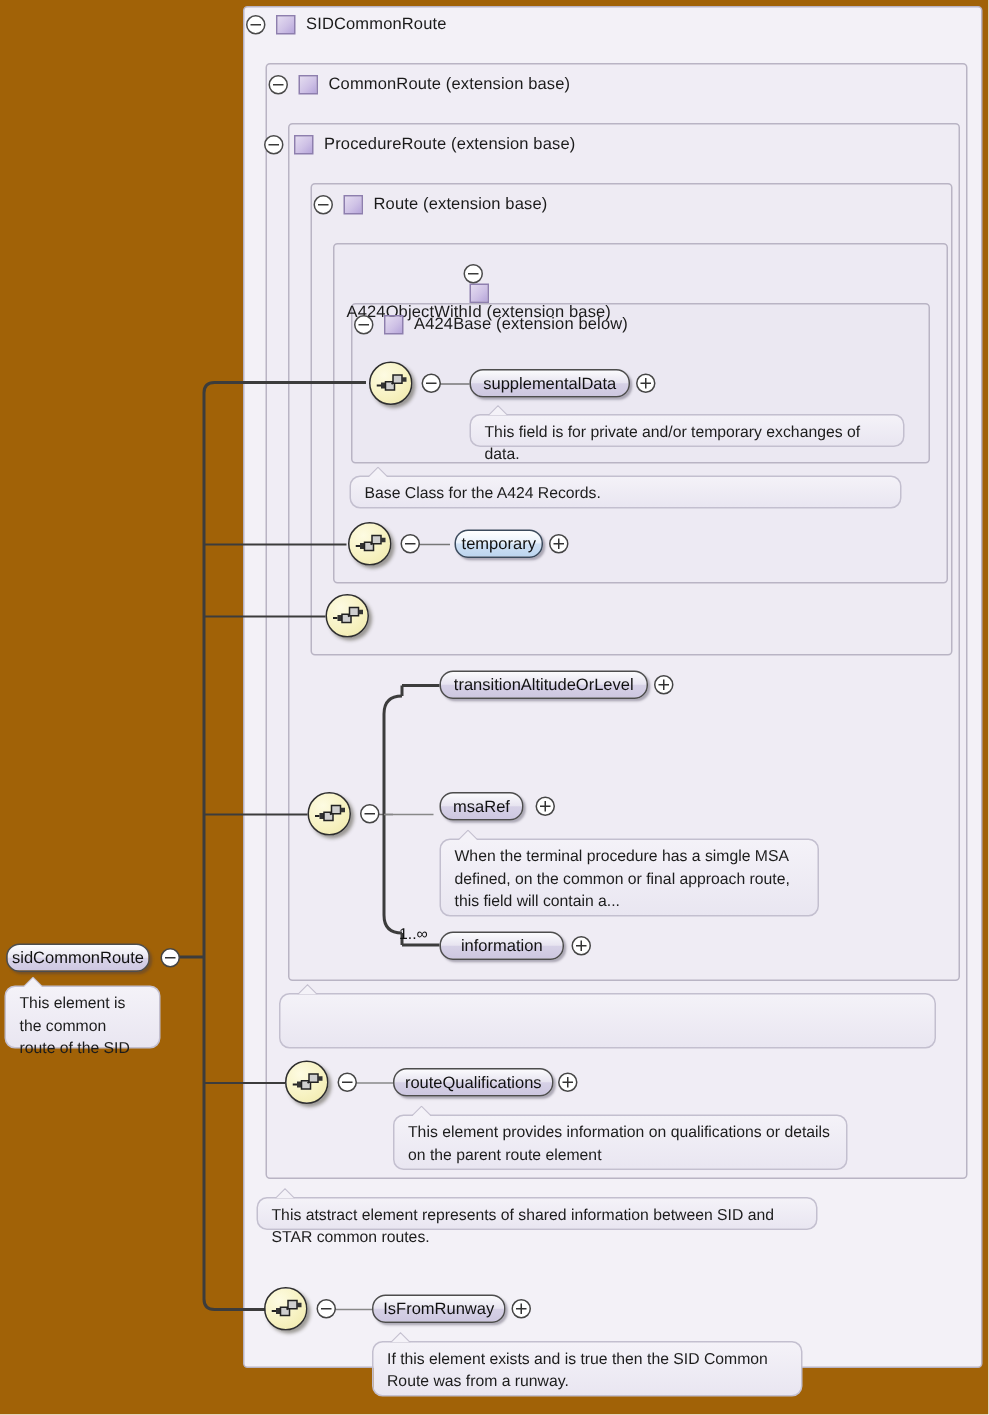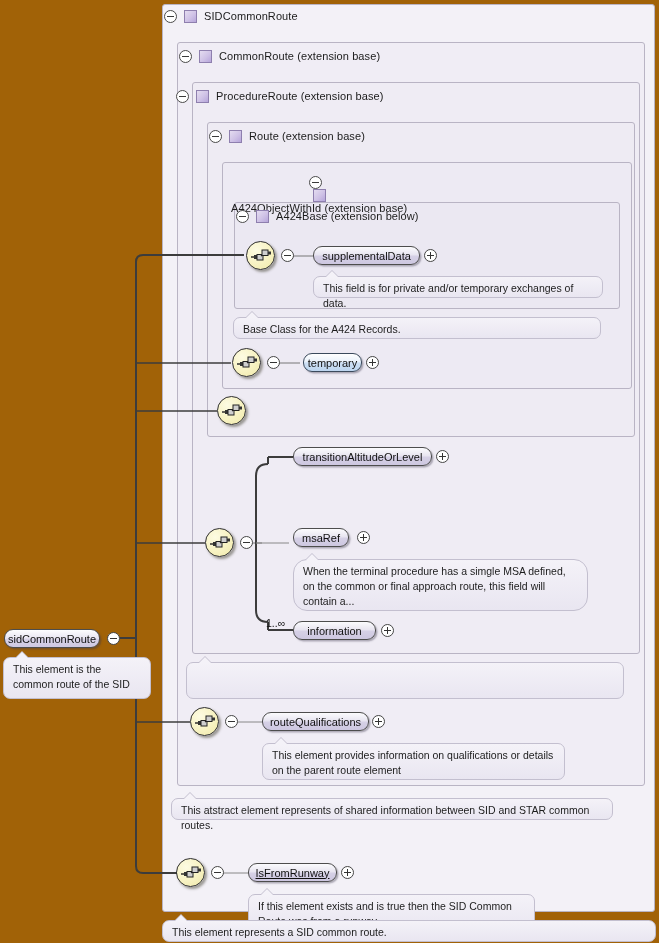--- a/index.html
+++ b/index.html
@@ -201,21 +201,21 @@
 
     <path d="M236 722 H262" stroke="#888" stroke-width="1" fill="none"></path>
 
     <path d="M222 873 H248" stroke="#888" stroke-width="1" fill="none"></path>
   </svg>
 
   <div class="elem root" style="left:4px;top:629px;width:96px;">
     <span>sidCommonRoute</span>
   </div>
   <div class="tog" style="left:107px;top:632px;"></div>
-  <div class="doc" style="left:3px;top:657px;width:148px;height:42px;">
+  <div class="doc" style="left:3px;top:657px;width:104px;height:42px;">
     <span class="tipb"></span><span class="tipf"></span>
     <span>This element is the common route of the SID</span>
   </div>
 
   <div class="seq" style="left:246px;top:241px;">
     <svg width="21" height="17" viewBox="0 0 21 17">
       <path d="M0 9 h3" stroke="#222" stroke-width="1.4"></path>
       <rect x="3" y="7" width="3" height="4" fill="#333"></rect>
       <rect x="6" y="6.5" width="6" height="5.5" fill="#cfcfcf" stroke="#222" stroke-width="1"></rect>
       <path d="M10 8 l4 -3" stroke="#222" stroke-width="1.2"></path>
@@ -279,21 +279,21 @@
 
   <div class="elem" style="left:293px;top:447px;width:139px;">
     <span>transitionAltitudeOrLevel</span>
   </div>
   <div class="tog plus" style="left:436px;top:450px;"></div>
 
   <div class="elem" style="left:293px;top:528px;width:56px;">
     <span>msaRef</span>
   </div>
   <div class="tog plus" style="left:357px;top:531px;"></div>
-  <div class="doc" style="left:293px;top:559px;width:295px;height:52px;border-radius:14px;">
+  <div class="doc" style="left:293px;top:559px;width:253px;height:52px;">
     <span class="tipb"></span><span class="tipf" style="background:#f4f2f8;"></span>
     <span>When the terminal procedure has a simgle MSA defined, on the common or final approach route, this field will contain a...</span>
   </div>
 
   <div class="card" style="left:266px;top:617px;">1..∞</div>
   <div class="elem" style="left:293px;top:621px;width:83px;">
     <span>information</span>
   </div>
   <div class="tog plus" style="left:381px;top:624px;"></div>
 
@@ -314,43 +314,39 @@
   <div class="tog" style="left:225px;top:715px;"></div>
   <div class="elem" style="left:262px;top:712px;width:107px;">
     <span>routeQualifications</span>
   </div>
   <div class="tog plus" style="left:372px;top:715px;"></div>
   <div class="doc" style="left:262px;top:743px;width:303px;height:37px;">
     <span class="tipb"></span><span class="tipf" style="background:#f4f2f8;"></span>
     <span>This element provides information on qualifications or details on the parent route element</span>
   </div>
 
-  <div class="doc" style="left:171px;top:798px;width:442px;height:22px;">
+  <div class="doc" style="left:171px;top:798px;width:374px;height:22px;">
     <span class="tipb"></span><span class="tipf" style="background:#f4f2f8;"></span>
     <span>This atstract element represents of shared information between SID and STAR common routes.</span>
   </div>
 
   <div class="seq" style="left:176px;top:858px;">
     <svg width="21" height="17" viewBox="0 0 21 17">
       <path d="M0 9 h3" stroke="#222" stroke-width="1.4"></path>
       <rect x="3" y="7" width="3" height="4" fill="#333"></rect>
       <rect x="6" y="6.5" width="6" height="5.5" fill="#cfcfcf" stroke="#222" stroke-width="1"></rect>
       <path d="M10 8 l4 -3" stroke="#222" stroke-width="1.2"></path>
       <rect x="11" y="2" width="6" height="5.5" fill="#cfcfcf" stroke="#222" stroke-width="1"></rect>
       <rect x="17" y="3.5" width="3" height="3" fill="#333"></rect>
     </svg>
   </div>
   <div class="tog" style="left:211px;top:866px;"></div>
-  <div class="elem" style="left:248px;top:863px;width:89px;text-decoration:underline;">
+  <div class="elem" style="left:248px;top:863px;width:89px;">
     <span>IsFromRunway</span>
   </div>
   <div class="tog plus" style="left:341px;top:866px;"></div>
   <div class="doc" style="left:248px;top:894px;width:287px;height:37px;">
     <span class="tipb"></span><span class="tipf" style="background:#f4f2f8;"></span>
     <span>If this element exists and is true then the SID Common Route was from a runway.</span>
   </div>
 
-  <div class="doc" style="left:162px;top:920px;width:494px;height:22px;">
-    <span class="tipb"></span><span class="tipf" style="background:#f4f2f8;"></span>
-    <span>This element represents a SID common route.</span>
-  </div>
 
 </div>
 
 </body></html>

